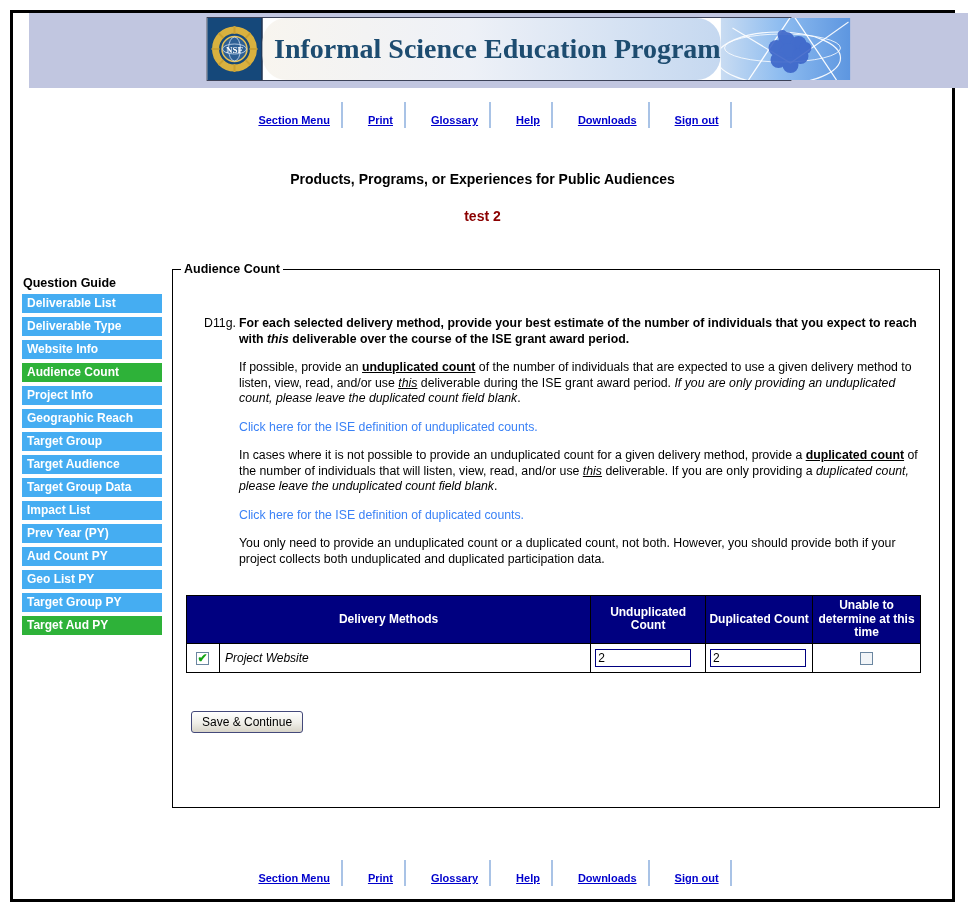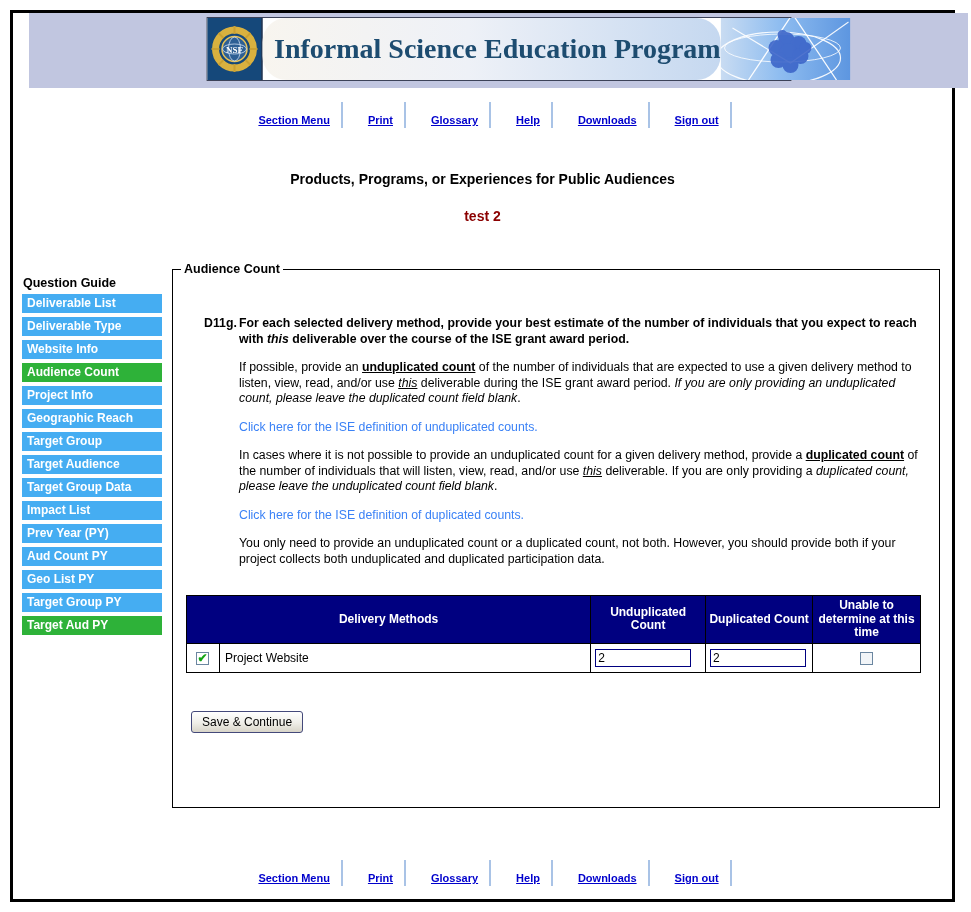--- a/index.html
+++ b/index.html
@@ -50,36 +50,36 @@
     white-space:nowrap; overflow:hidden;
   }
   .sb-item.active { background:#2eb239; }
   
   fieldset.main-fs {
     position:absolute; left:159px; top:249px; width:768px; height:546px;
     border:1px solid #000; padding:0 18px 0 0;
   }
   fieldset.main-fs legend { font-weight:bold; font-size:12.5px; margin-left:8px; padding:0 3px; }
   .question-block { position:relative; margin-top:40px; padding-left:66px; font-size:12.3px; line-height:15.5px; }
-  .q-label { position:absolute; left:31px; top:0; font-weight:bold; }
+  .q-label { position:absolute; left:31px; top:0; font-weight:normal; }
   .para { margin-bottom:13px; max-width:690px; }
   .para.bold { font-weight:bold; }
   .para.linkp { color:#3b82f6; cursor:pointer; }
   .para .u { text-decoration:underline; }
   .para .i { font-style:italic; }
   .para .b { font-weight:bold; }
   
   table.dm-table { border-collapse:collapse; margin:28px 0 0 13px; table-layout:fixed; }
   table.dm-table th {
     background:#000080; color:#fff; font-weight:bold; font-size:12px; line-height:13.5px;
     border:1px solid #000; text-align:center; vertical-align:middle; padding:3px 2px; height:43px;
   }
   table.dm-table td { border:1px solid #000; background:#fff; font-size:12px; height:29px; vertical-align:middle; }
   td.cell-check { text-align:center; }
-  td.cell-method { padding-left:5px; }
+  td.cell-method { padding-left:5px;font-style:italic; }
   td.cell-input { padding-left:4px; }
   td.cell-unable { text-align:center; }
   .count-input {
     width:96px; height:18px; border:1px solid #000080; font-size:12px;
     font-family:"Liberation Sans", sans-serif; padding:0 2px; background:#fff;
   }
   .cb {
     display:inline-block; width:13px; height:13px; border:1px solid #6b86a0;
     background:#fff; position:relative; vertical-align:middle; cursor:pointer;
   }

